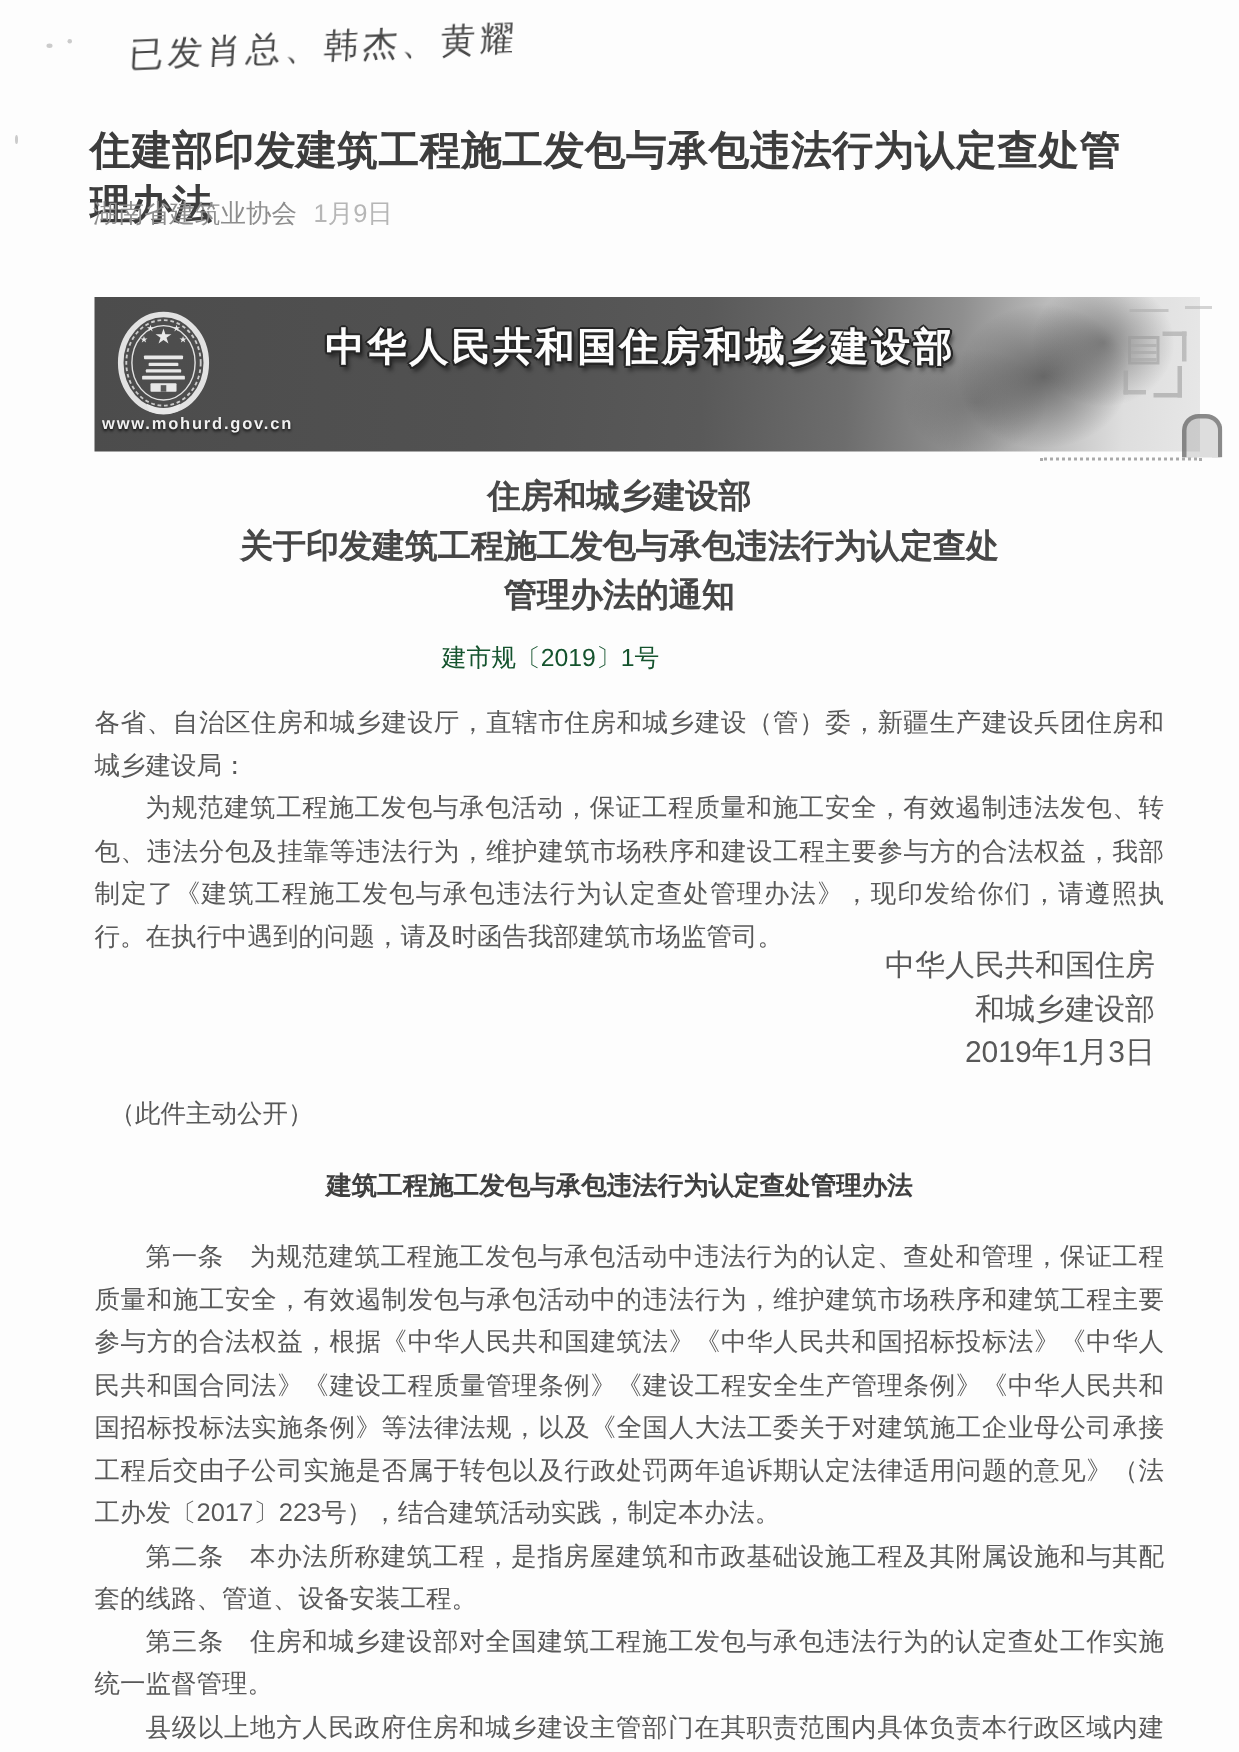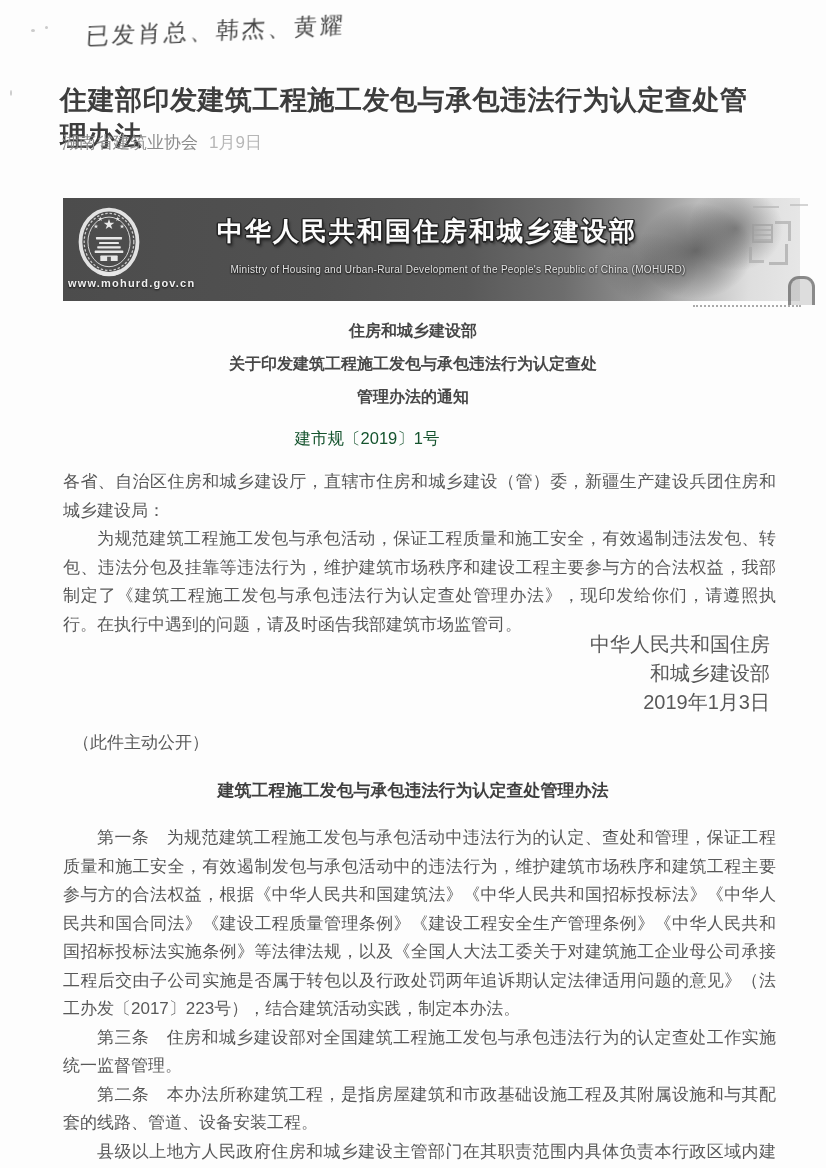--- a/index.html
+++ b/index.html
@@ -71,21 +71,21 @@
   .bw4{left:769px;top:244px;width:16px;height:18px;border-right:3px solid #989898;border-bottom:3px solid #989898;}
   .bdash-top{left:753px;top:206px;width:26px;border-top:2px solid #ababab;}
   .bdash-top2{left:790px;top:204px;width:18px;border-top:2px solid #b3b3b3;}
   .arch{left:788px;top:276px;width:21px;height:26px;border:3px solid #6e6e6e;border-bottom:none;
         border-radius:11px 11px 0 0;background:rgba(110,110,110,.28);opacity:.8;}
   .dash-line{position:absolute;left:693px;top:305px;width:108px;border-top:2px dotted #8f8f8f;opacity:.75;}
 
   
   .notice-head{
     position:absolute;left:0;top:314px;width:826px;text-align:center;
-    font-size:16px;font-weight:700;color:#474747;line-height:33px;
+    font-size:22px;font-weight:700;color:#474747;line-height:33px;
   }
   .doc-number{
     position:absolute;left:0;top:428px;width:734px;text-align:center;
     font-size:16.5px;color:#14532d;
   }
   .notice-body,.reg-body{
     position:absolute;left:63px;width:713px;
     font-size:17px;line-height:28.5px;color:#585858;text-align:justify;
   }
   .notice-body{top:468px;}
@@ -138,21 +138,20 @@
         <rect x="34" y="58" width="32" height="3.5" rx="1"></rect>
         <rect x="31" y="65" width="38" height="3.5" rx="1"></rect>
         <rect x="27" y="72" width="46" height="4" rx="1"></rect>
         <rect x="36" y="80" width="28" height="9" rx="1"></rect>
         <rect x="47" y="82" width="6" height="7" fill="#5a5a5a"></rect>
         <path d="M32,102 q18,9 36,0 l-2.5,8 q-15.5,7 -31,0 z"></path>
       </g>
     </svg>
 
     <div class="banner-cn">中华人民共和国住房和城乡建设部</div>
-    <div class="banner-en">Ministry of Housing and Urban-Rural Development of the People's Republic of China (MOHURD)</div>
     <div class="banner-url">www.mohurd.gov.cn</div>
   </div>
 
   <div class="bwin bdash-top"></div>
   <div class="bwin bdash-top2"></div>
   <div class="bwin bw1"></div>
   <div class="bwin bw2"></div>
   <div class="bwin bw3"></div>
   <div class="bwin bw4"></div>
   <div class="bwin arch"></div>
@@ -176,18 +175,18 @@
     <div>和城乡建设部</div>
     <div>2019年1月3日</div>
   </div>
 
   <div class="disclosure">（此件主动公开）</div>
 
   <div class="reg-title">建筑工程施工发包与承包违法行为认定查处管理办法</div>
 
   <div class="reg-body">
     <p class="indent">第一条　为规范建筑工程施工发包与承包活动中违法行为的认定、查处和管理，保证工程质量和施工安全，有效遏制发包与承包活动中的违法行为，维护建筑市场秩序和建筑工程主要参与方的合法权益，根据《中华人民共和国建筑法》《中华人民共和国招标投标法》《中华人民共和国合同法》《建设工程质量管理条例》《建设工程安全生产管理条例》《中华人民共和国招标投标法实施条例》等法律法规，以及《全国人大法工委关于对建筑施工企业母公司承接工程后交由子公司实施是否属于转包以及行政处罚两年追诉期认定法律适用问题的意见》（法工办发〔2017〕223号），结合建筑活动实践，制定本办法。</p>
+    <p class="indent">第二条　本办法所称建筑工程，是指房屋建筑和市政基础设施工程及其附属设施和与其配套的线路、管道、设备安装工程。</p>
     <p class="indent">第三条　住房和城乡建设部对全国建筑工程施工发包与承包违法行为的认定查处工作实施统一监督管理。</p>
-    <p class="indent">第二条　本办法所称建筑工程，是指房屋建筑和市政基础设施工程及其附属设施和与其配套的线路、管道、设备安装工程。</p>
     <p class="indent">县级以上地方人民政府住房和城乡建设主管部门在其职责范围内具体负责本行政区域内建筑工程</p>
   </div>
 
 </div>
 
 </body></html>

